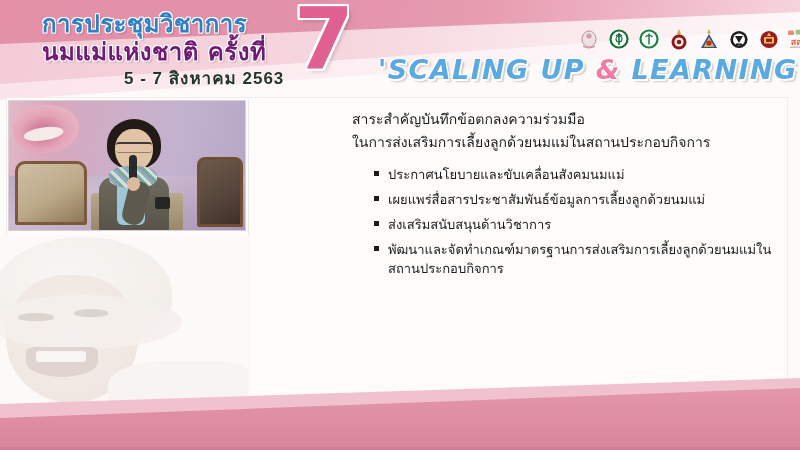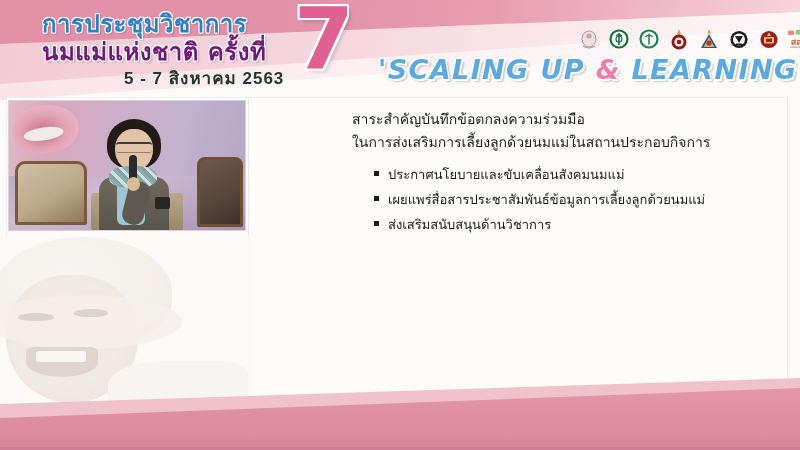--- a/index.html
+++ b/index.html
@@ -299,20 +299,21 @@
 
   <div class="txt">
     <div class="lead">
       <div>สาระสำคัญบันทึกข้อตกลงความร่วมมือ</div>
       <div>ในการส่งเสริมการเลี้ยงลูกด้วยนมแม่ในสถานประกอบกิจการ</div>
     </div>
     <ul class="bullets">
       <li>ประกาศนโยบายและขับเคลื่อนสังคมนมแม่</li>
       <li>เผยแพร่สื่อสารประชาสัมพันธ์ข้อมูลการเลี้ยงลูกด้วยนมแม่</li>
       <li>ส่งเสริมสนับสนุนด้านวิชาการ</li>
+      <li>พัฒนาและจัดทำเกณฑ์มาตรฐานการส่งเสริมการเลี้ยงลูกด้วยนมแม่ในสถานประกอบกิจการ</li>
     </ul>
   </div>
 
   <div class="foot-light"></div>
   <div class="foot-dark"></div>
   <div class="foot-edge"></div>
 
 </div>
 
 </body></html>

